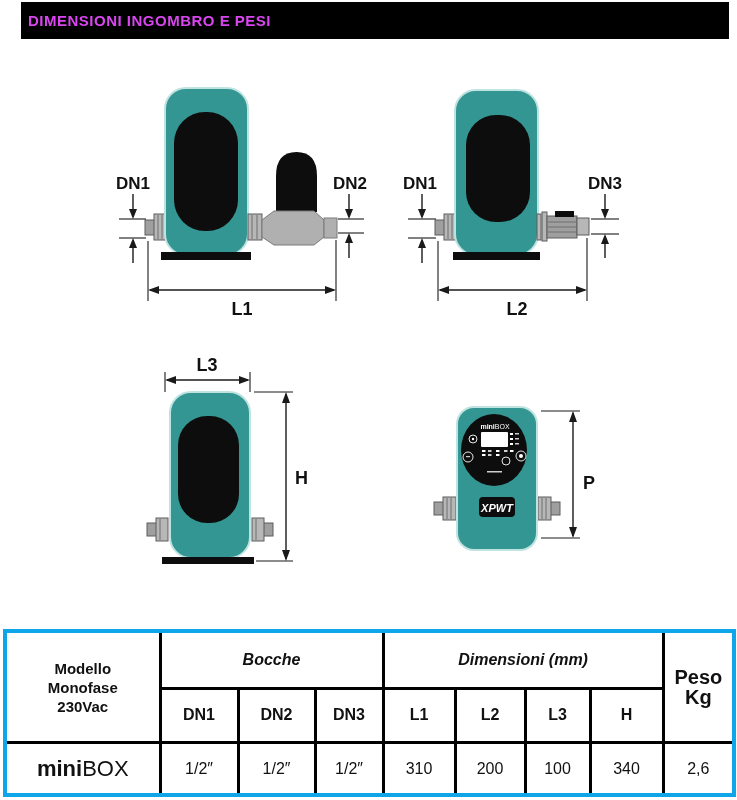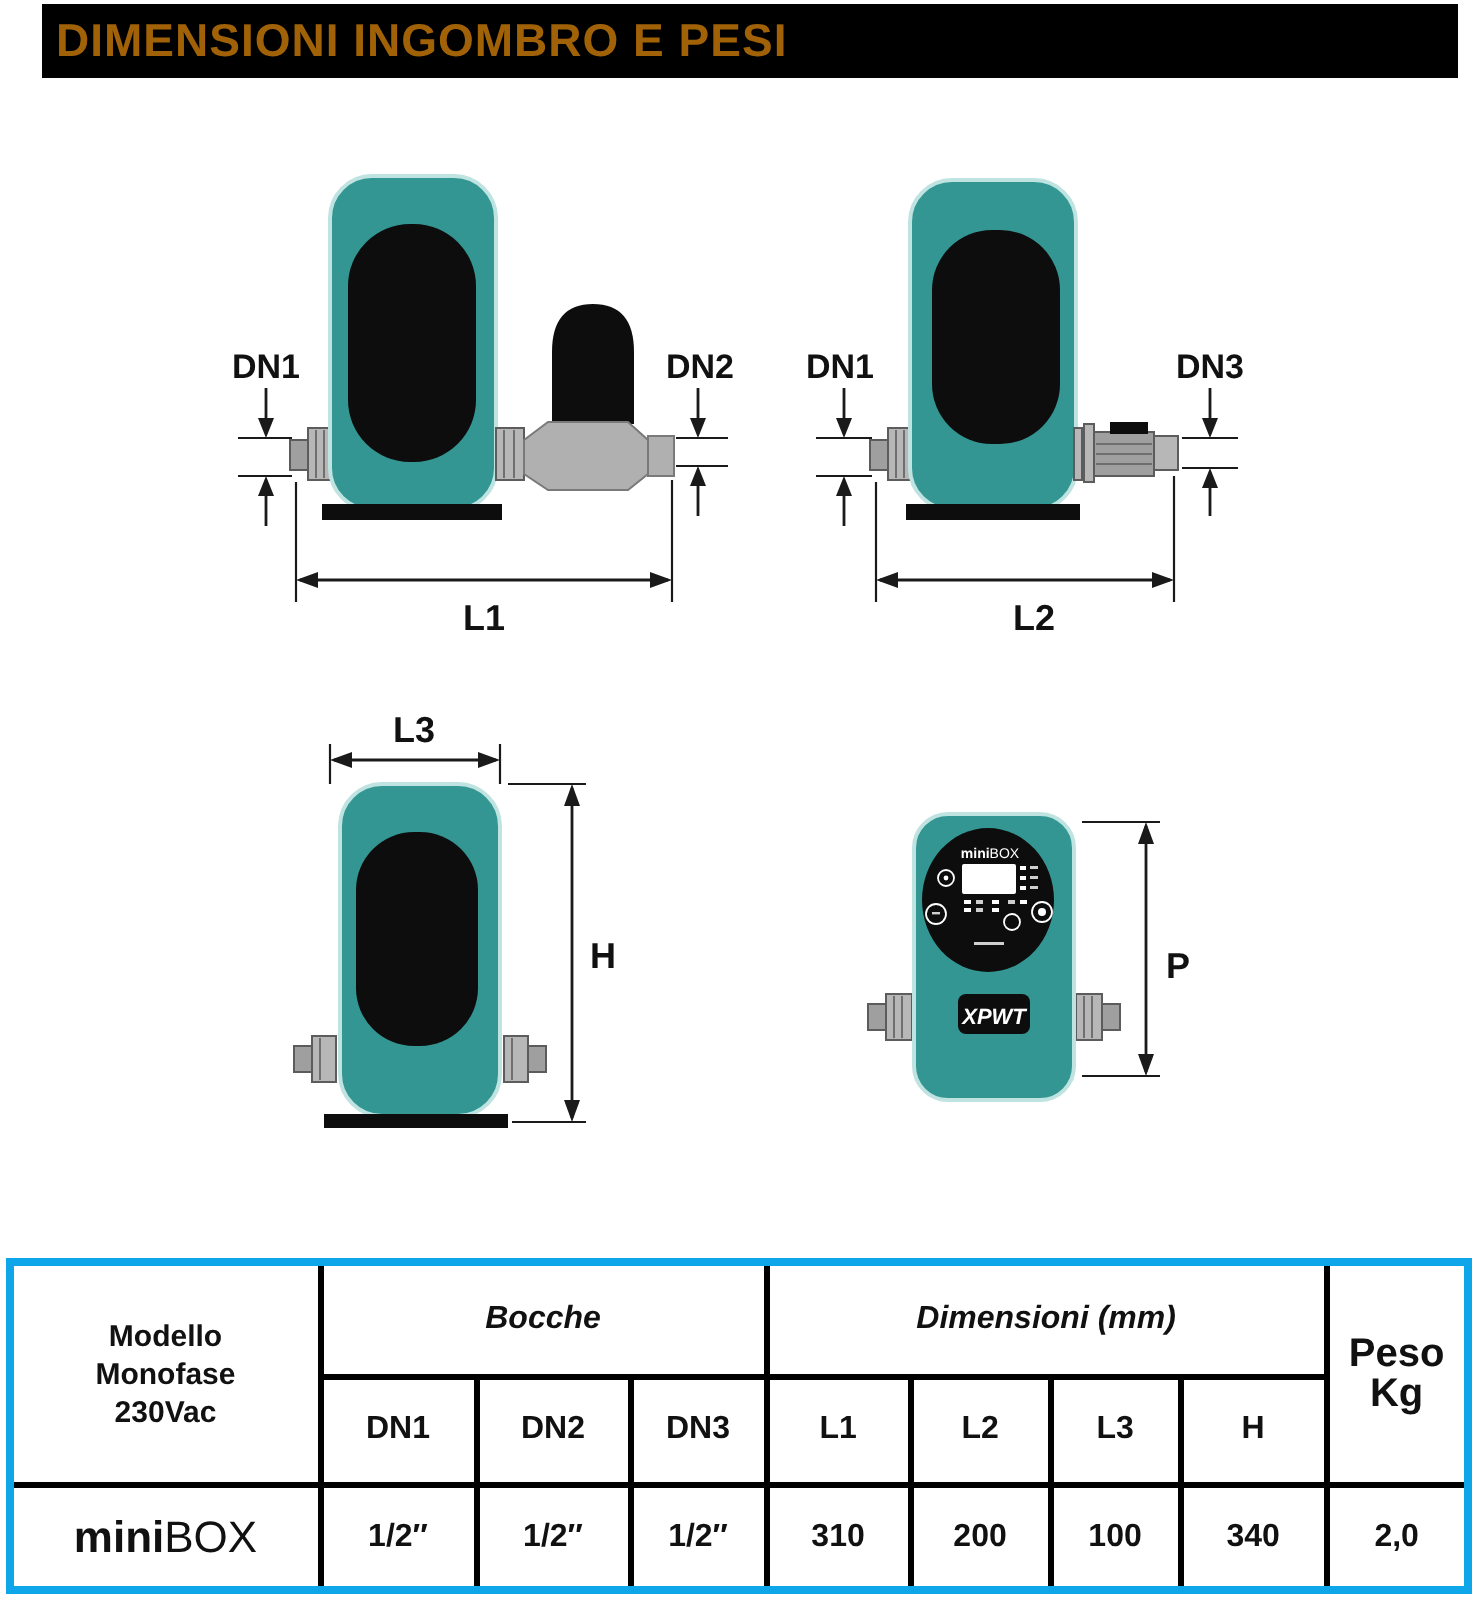--- a/index.html
+++ b/index.html
@@ -1,21 +1,21 @@
 <!DOCTYPE html>
 <html style="--teal: #339692; --teal-edge: #bfe3e1; --black: #0d0d0d; --metal-light: #b7b7b7; --metal-mid: #9f9f9f; --metal-dark: #5c5c5c; --valve-gray: #b0b0b0;"><head>
 <meta charset="utf-8">
 <style>
   html,body{margin:0;padding:0;background:#fff;}
   .page{position:relative;width:737px;height:800px;background:#fff;overflow:hidden;
         font-family:"Liberation Sans",sans-serif;color:#111;}
   
   .title-bar{position:absolute;left:21px;top:2px;width:708px;height:37px;background:#000;
              display:flex;align-items:center;}
-  .title-bar span{color:#a16207;font-weight:bold;font-size:23px;letter-spacing:.5px;padding-left:7px;white-space:nowrap;}
+  .title-bar span{color:#d946ef;font-weight:bold;font-size:15px;letter-spacing:.5px;padding-left:7px;white-space:nowrap;}
   
   .diagrams{position:absolute;left:0;top:45px;width:737px;height:580px;}
   .pump-body{fill:var(--teal);stroke:var(--teal-edge);stroke-width:2;}
   .blob{fill:var(--black);}
   .baseplate{fill:var(--black);}
   .metal{fill:var(--metal-mid);stroke:var(--metal-dark);stroke-width:1;}
   .metal-light{fill:var(--metal-light);stroke:var(--metal-dark);stroke-width:1;}
   .metal-line{stroke:#6f6f6f;stroke-width:1;}
   .valve{fill:var(--valve-gray);stroke:#7a7a7a;stroke-width:1;}
   .dim{stroke:#1a1a1a;stroke-width:1.4;fill:none;}
@@ -34,21 +34,21 @@
               table-layout:fixed;background:#fff;}
   .spec-table th,.spec-table td{border:3px solid #000;text-align:center;vertical-align:middle;
               font-family:"Liberation Sans",sans-serif;}
   .spec-table{border:4px solid #0ea5e9;padding-left:29px;}
   .th-model{font-size:15px;font-weight:bold;white-space:pre-line;line-height:19px;height:106px;}
   .th-group{font-size:16px;font-weight:bold;height:51px;font-style:italic;}
   .th-peso{font-size:20px;font-weight:bold;white-space:pre-line;line-height:20px;}
   .th-sub{font-size:16px;font-weight:bold;height:49px;}
   .td-model{font-size:22px;height:47px;}
   .td-model .b{font-weight:bold;}
-  .td-val{font-size:16px;font-weight:bold;}
+  .td-val{font-size:16px;}
 </style>
 </head>
 <body>
 
 <div class="page">
 
   <div class="title-bar">
     <span>DIMENSIONI INGOMBRO E PESI</span>
   </div>
 
@@ -299,18 +299,18 @@
       </tr>
       <tr>
         <td class="td-model"><span class="b">mini</span><span>BOX</span></td>
         <td class="td-val">1/2″</td>
         <td class="td-val">1/2″</td>
         <td class="td-val">1/2″</td>
         <td class="td-val">310</td>
         <td class="td-val">200</td>
         <td class="td-val">100</td>
         <td class="td-val">340</td>
-        <td class="td-val">2,0</td>
+        <td class="td-val">2,6</td>
       </tr>
     </tbody>
   </table>
 
 </div>
 
 </body></html>

